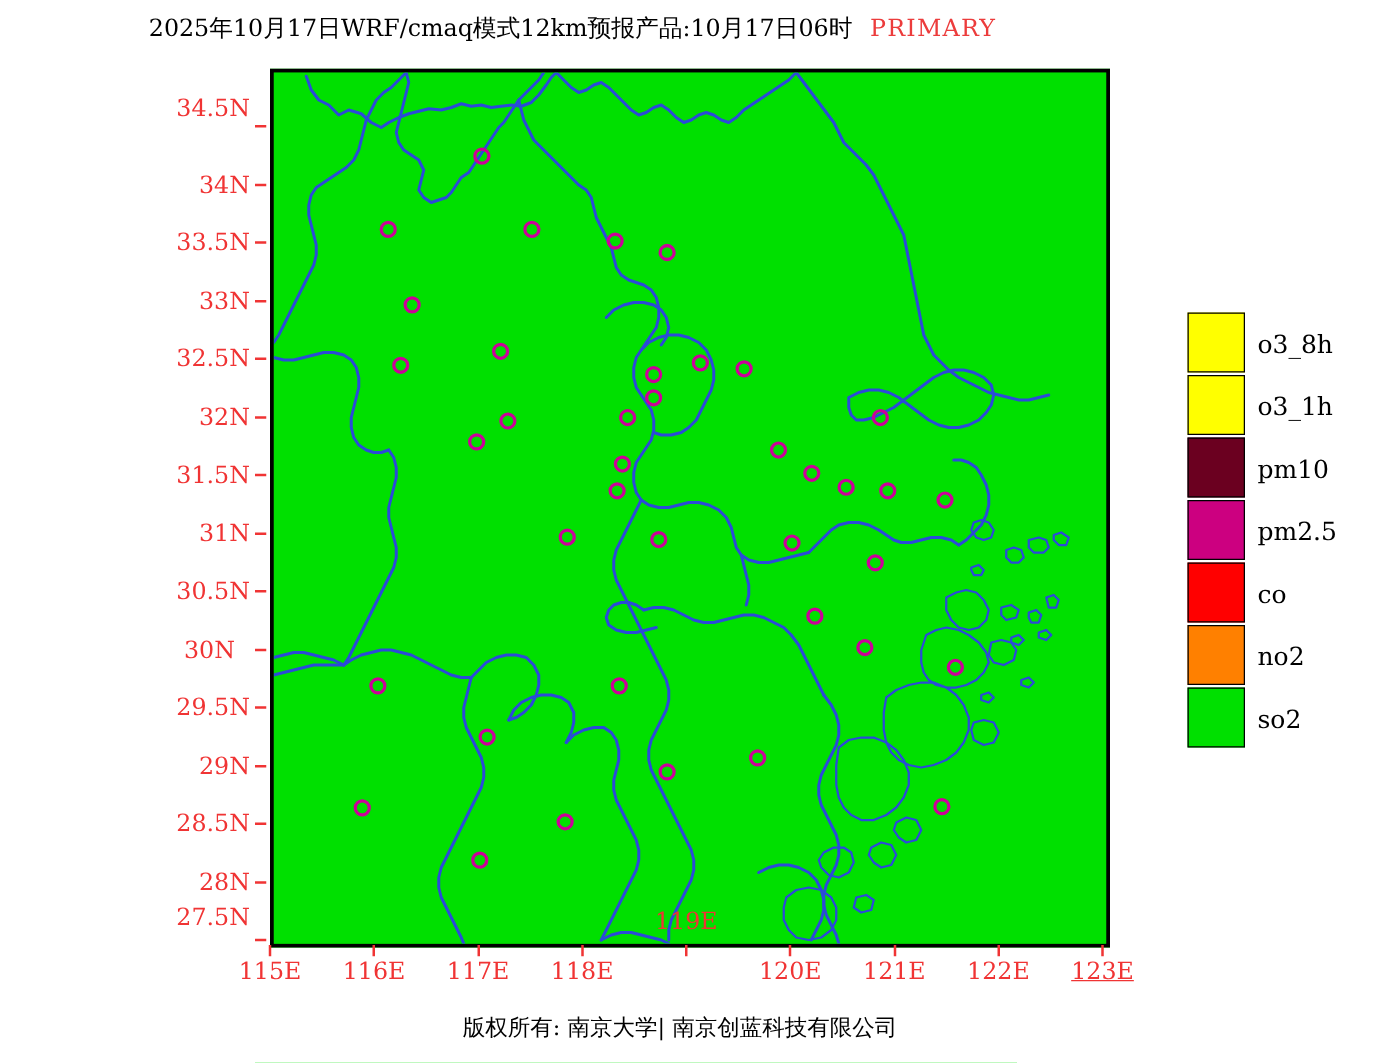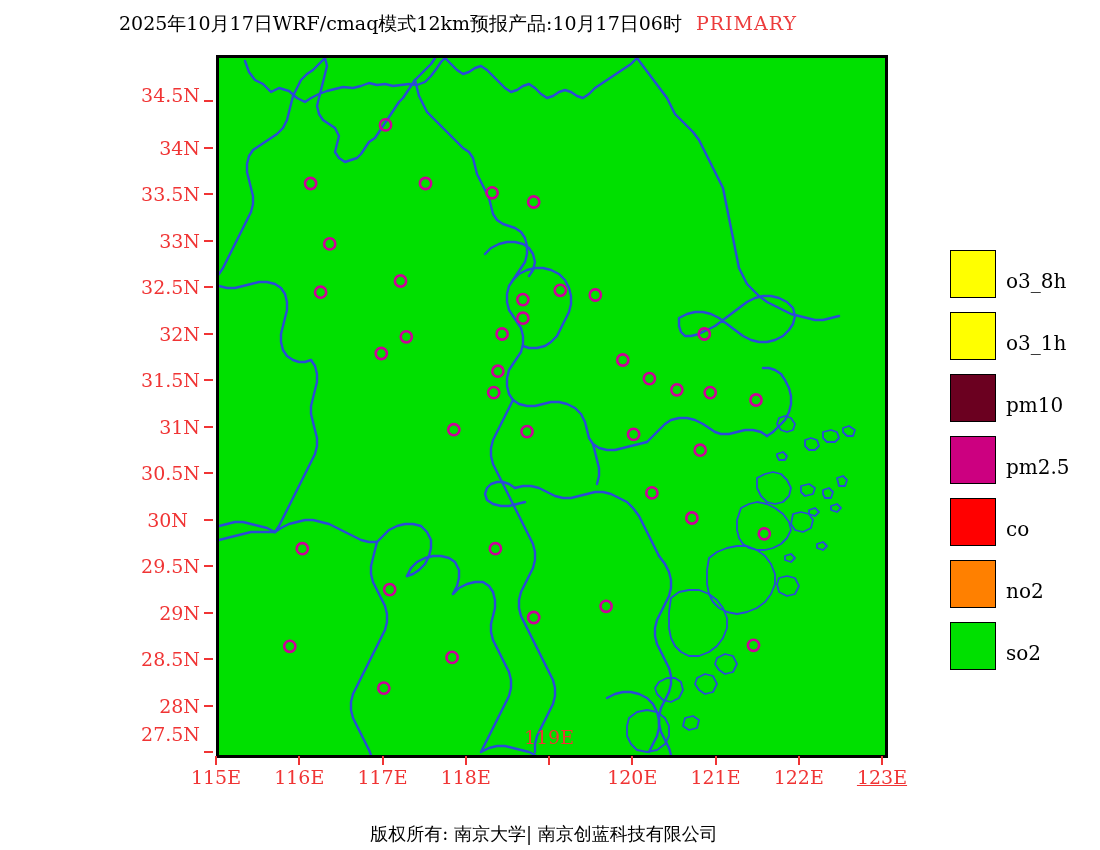--- a/index.html
+++ b/index.html
@@ -81,21 +81,21 @@
 
   
   #legend {
     position: absolute;
     left: 950px;
     top: 250px;
     width: 48px;
   }
   .legend-row {
     position: relative;
-    height: 62px;
+    height: 50px;
   }
   .legend-swatch {
     position: absolute;
     left: 0;
     top: 0;
     width: 46px;
     height: 48px;
     border: 1px solid #000000;
     box-sizing: border-box;
   }
@@ -114,21 +114,20 @@
   #footer {
     position: absolute;
     left: 0;
     top: 810px;
     width: 1088px;
     text-align: center;
     font-size: 18px;
     color: #000000;
     white-space: nowrap;
     font-family: "DejaVu Serif", "Liberation Serif", serif;
-    margin-top: 12px;
   }
 </style>
 </head>
 <body>
 
 <div id="title-bar">
   <span id="title-main">2025年10月17日WRF/cmaq模式12km预报产品:10月17日06时</span><span id="title-tag">PRIMARY</span>
 </div>
 
 <div id="map-frame">
@@ -318,21 +317,21 @@
         <circle cx="314.7" cy="559.5" r="5.6"></circle>
         <circle cx="534.5" cy="587.3" r="5.6"></circle>
         <circle cx="70.8" cy="588.3" r="5.6"></circle>
         <circle cx="233.1" cy="599.4" r="5.6"></circle>
         <circle cx="164.8" cy="630.1" r="5.6"></circle>
       </g>
   </svg>
 </div>
 
 <div id="y-axis">
-    <div class="axis-label ylabel" style="right: 900px; top: 95px;">34.5N</div>
+    <div class="axis-label ylabel" style="right: 900px; top: 87px;">34.5N</div>
     <div class="tick ytick" style="left: 204px; top: 100.467px;"></div>
     <div class="axis-label ylabel" style="right: 900px; top: 147.933px;">34N</div>
     <div class="tick ytick" style="left: 204px; top: 146.933px;"></div>
     <div class="axis-label ylabel" style="right: 900px; top: 194.4px;">33.5N</div>
     <div class="tick ytick" style="left: 204px; top: 193.4px;"></div>
     <div class="axis-label ylabel" style="right: 900px; top: 240.867px;">33N</div>
     <div class="tick ytick" style="left: 204px; top: 239.867px;"></div>
     <div class="axis-label ylabel" style="right: 900px; top: 287.333px;">32.5N</div>
     <div class="tick ytick" style="left: 204px; top: 286.333px;"></div>
     <div class="axis-label ylabel" style="right: 900px; top: 333.8px; margin-left: 23px;">32N</div>

